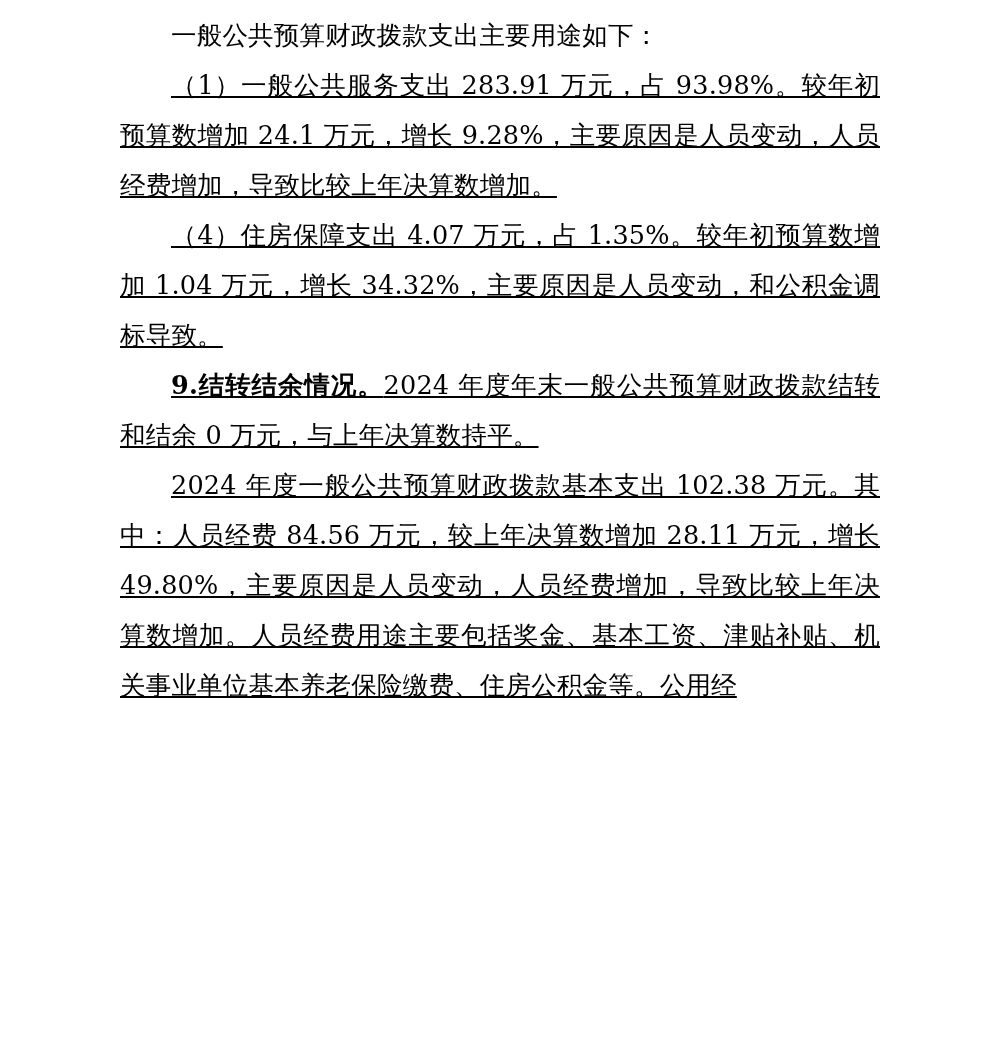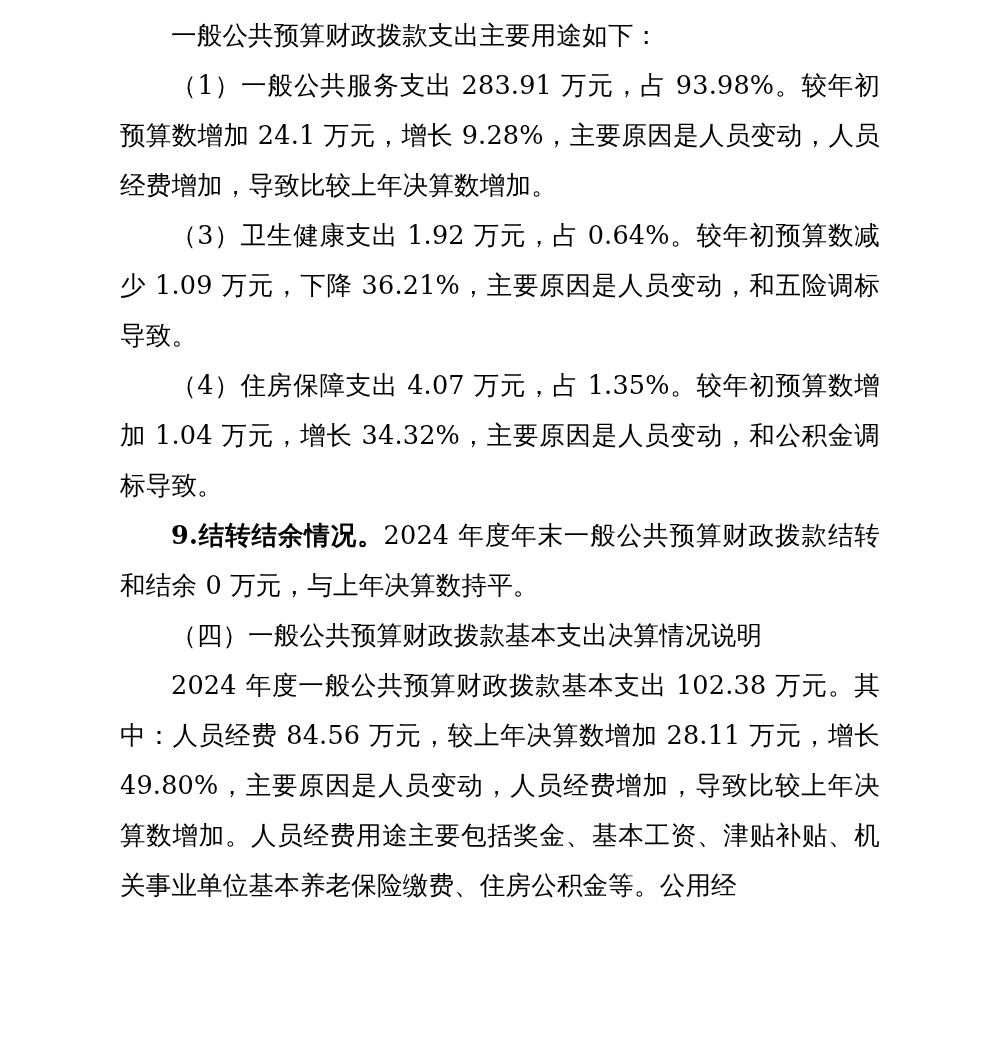--- a/index.html
+++ b/index.html
@@ -29,35 +29,34 @@
     letter-spacing: 0.2px;
   }
   .indent {
     text-indent: 2em;
   }
   .bold {
     font-weight: bold;
   }
   .para + .para {
     margin-top: 0;
+    text-decoration: underline;
   }
 </style>
 </head>
 <body>
 
 <div class="page">
 
   <p class="para indent">一般公共预算财政拨款支出主要用途如下：</p>
 
   <p class="para indent">（1）一般公共服务支出 283.91 万元，占 93.98%。较年初预算数增加 24.1 万元，增长 9.28%，主要原因是人员变动，人员经费增加，导致比较上年决算数增加。</p>
 
 
-  <p class="para indent">（3）卫生健康支出 1.92 万元，占 0.64%。较年初预算数减少 1.09 万元，下降 36.21%，主要原因是人员变动，和五险调标导致。</p>
 
   <p class="para indent">（4）住房保障支出 4.07 万元，占 1.35%。较年初预算数增加 1.04 万元，增长 34.32%，主要原因是人员变动，和公积金调标导致。</p>
 
   <p class="para indent"><span class="bold">9.结转结余情况。</span><span>2024 年度年末一般公共预算财政拨款结转和结余 0 万元，与上年决算数持平。</span></p>
 
-  <p class="para indent">（四）一般公共预算财政拨款基本支出决算情况说明</p>
 
   <p class="para indent">2024 年度一般公共预算财政拨款基本支出 102.38 万元。其中：人员经费 84.56 万元，较上年决算数增加 28.11 万元，增长 49.80%，主要原因是人员变动，人员经费增加，导致比较上年决算数增加。人员经费用途主要包括奖金、基本工资、津贴补贴、机关事业单位基本养老保险缴费、住房公积金等。公用经</p>
 
 </div>
 
 </body></html>

